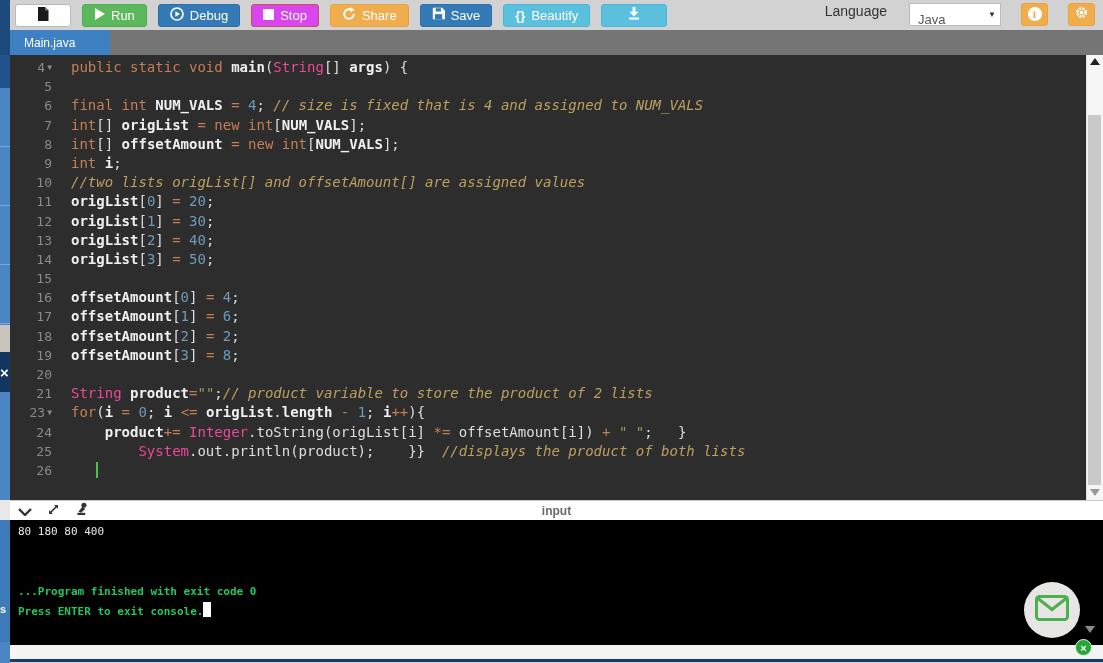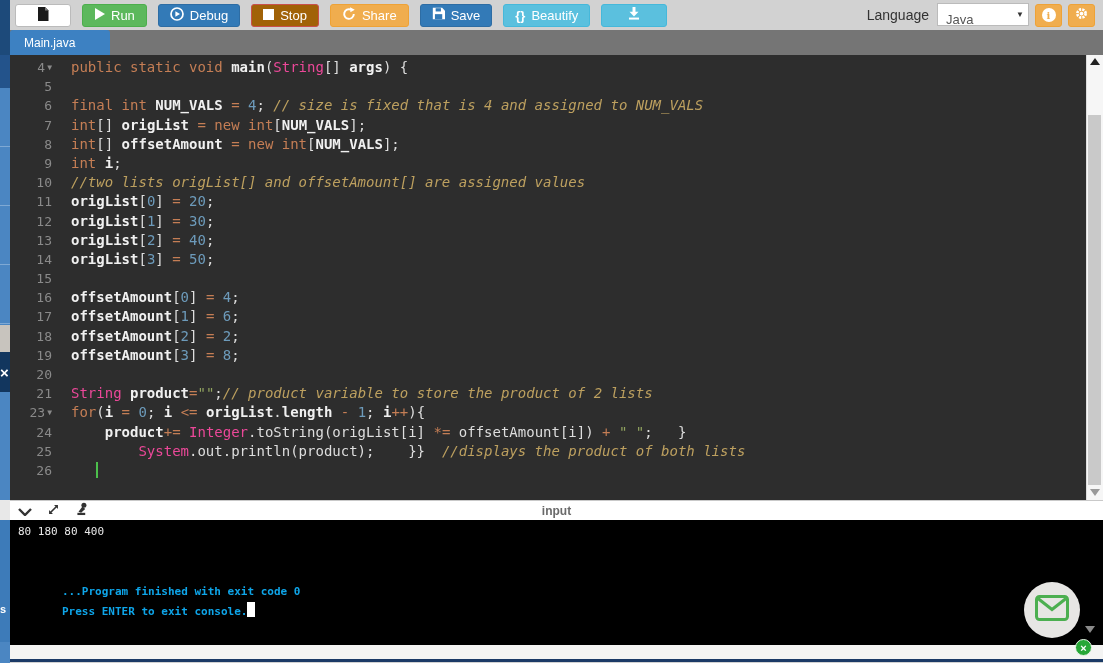--- a/index.html
+++ b/index.html
@@ -14,27 +14,27 @@
   
   .main{position:absolute;left:10px;top:0;width:1093px;height:582px;display:flex;flex-direction:column;}
 
   
   .toolbar{height:30px;flex:0 0 30px;background:#d2d2d2;display:flex;align-items:center;padding:0 8px 0 5px;gap:11px;}
   .btn{height:23px;display:inline-flex;align-items:center;justify-content:center;gap:6px;padding:0 11px;
        color:#fff;font-size:13px;border-radius:3px;border:1px solid rgba(0,0,0,.18);cursor:pointer;white-space:nowrap;}
   .btn-file{background:#fff;border-color:#bbb;width:56px;}
   .btn-run{background:#5cb85c;border-color:#4cae4c;}
   .btn-debug{background:#337ab7;border-color:#2e6da4;}
-  .btn-stop{background:#a16207;border-color:#c9504c;}
+  .btn-stop{background:#d946ef;border-color:#c9504c;}
   .btn-share{background:#f0ad4e;border-color:#eea236;}
   .btn-save{background:#337ab7;border-color:#2e6da4;}
   .btn-beautify{background:#5bc0de;border-color:#46b8da;}
   .btn-download{background:#5bc0de;border-color:#46b8da;width:66px;}
   .brace-glyph{font-weight:bold;font-size:13px;}
-  .toolbar-right{margin-left:auto;display:flex;align-items:center;gap:6px;}
+  .toolbar-right{margin-left:auto;display:flex;align-items:flex-start;gap:20px;}
   .lang-label{color:#333;font-size:14px;margin-right:2px;}
   .select-wrap{position:relative;}
   .lang-select{width:92px;height:23px;font-size:13px;color:#555;background:#fff;border:1px solid #bbb;
                -webkit-appearance:none;appearance:none;padding:8px 18px 0 8px;border-radius:0;}
   .select-arrow{position:absolute;right:5px;top:7px;font-size:8px;color:#333;pointer-events:none;}
   .btn-sq{width:27px;height:23px;padding:0;background:#f0ad4e;border-color:#eea236;}
   .info-disc{width:14px;height:14px;border-radius:50%;background:#fff;color:#f0ad4e;font-size:10px;font-weight:bold;
              display:flex;align-items:center;justify-content:center;font-family:"DejaVu Serif",serif;}
 
   
@@ -72,21 +72,21 @@
   .console-header{height:20px;flex:0 0 20px;background:#fff;position:relative;display:flex;align-items:center;
                   gap:15px;padding-left:8px;border-top:1px solid #c9c9c9;box-sizing:border-box;}
   .ch-icon{display:inline-flex;align-items:center;cursor:pointer;}
   .console-title{position:absolute;left:0;right:0;text-align:center;color:#6a6a6a;font-size:12px;font-weight:bold;pointer-events:none;}
 
   
   .console{flex:0 0 123px;background:#000;font-family:"DejaVu Sans Mono",monospace;font-size:11px;
            padding:2px 0 0 8px;position:relative;overflow:hidden;}
   .console-line{height:20px;line-height:20px;white-space:pre;}
   .con-stdout{color:#e8e8e8;}
-  .con-system{color:#0ea5e9;font-weight:bold;margin-left:44px;}
+  .con-system{color:#22c55e;font-weight:bold;}
   .block-cursor{display:inline-block;width:8px;height:15px;background:#fff;vertical-align:-2px;}
   .con-down-arrow{position:absolute;right:8px;top:106px;width:0;height:0;border-left:5px solid transparent;
                   border-right:5px solid transparent;border-top:7px solid #8a8a8a;cursor:pointer;}
 
   
   .bottom-light{height:14px;flex:0 0 14px;background:#f4f4f3;}
   .bottom-navy{height:3px;flex:0 0 3px;background:#1b3a66;}
   .bottom-gray{flex:1;background:#9a9a9a;}
 
   

